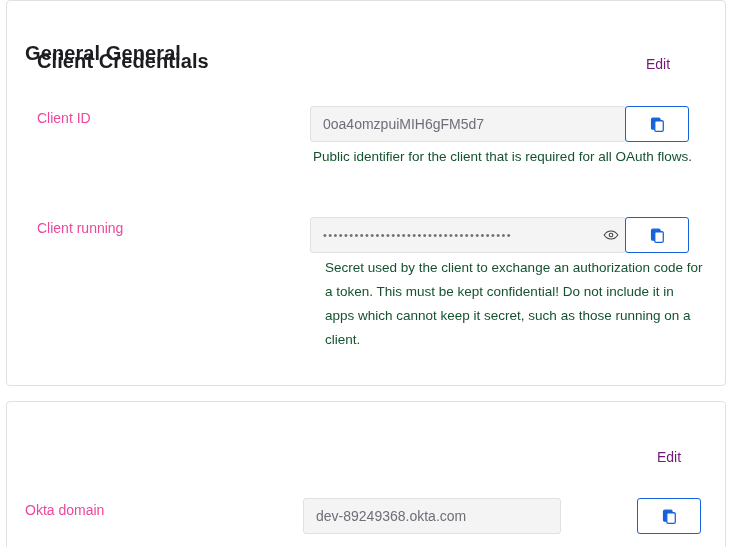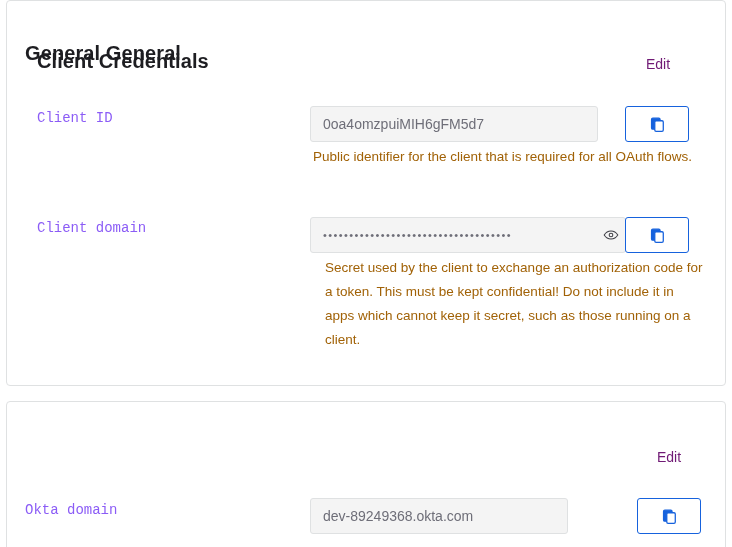--- a/index.html
+++ b/index.html
@@ -59,22 +59,21 @@
     text-decoration: none;
     padding: 3px 5px;
     border-radius: 3px;
   }
   .edit-credentials { left: 641px; top: 53px; }
   .edit-general { left: 652px; top: 446px; }
 
   .field-label {
     position: absolute;
     font-size: 14px;
-    color: #8b5cf6;
-    font-family: Liberation Mono, monospace;
+    color: #ec4899;
   }
   .label-client-id { left: 37px; top: 110px; }
   .label-client-secret { left: 37px; top: 220px; }
   .label-okta-domain { left: 25px; top: 502px; text-align: center; }
 
   .input-box {
     position: absolute;
     box-sizing: border-box;
     background: #f4f4f4;
     border: 1px solid #dfe1e2;
@@ -104,23 +103,23 @@
   .eye-btn {
     width: 28px;
     height: 34px;
     display: flex;
     align-items: center;
     justify-content: center;
     cursor: pointer;
     flex: none;
   }
 
-  .input-client-id { left: 310px; top: 106px; width: 288px; }
+  .input-client-id { left: 310px; top: 106px; width: 316px; }
   .input-client-secret { left: 310px; top: 217px; width: 316px; }
-  .input-okta-domain { left: 310px; top: 498px; width: 258px; }
+  .input-okta-domain { left: 303px; top: 498px; width: 258px; }
 
   .copy-btn {
     position: absolute;
     box-sizing: border-box;
     width: 64px;
     height: 36px;
     background: #ffffff;
     border: 1px solid #1662dd;
     border-radius: 3px;
     display: flex;
@@ -129,21 +128,21 @@
     cursor: pointer;
   }
   .copy-client-id { left: 625px; top: 106px; }
   .copy-client-secret { left: 625px; top: 217px; }
   .copy-okta-domain { left: 637px; top: 498px; }
 
   .helper-text {
     position: absolute;
     font-size: 13.5px;
     line-height: 24px;
-    color: #a16207;
+    color: #14532d;
     width: 380px;
   }
   .helper-client-id { left: 313px; top: 145px; }
   .helper-client-secret { left: 313px; top: 256px; margin-left: 12px; }
 
   svg { display: block; }
 </style>
 </head>
 <body>
 
@@ -166,21 +165,21 @@
     <span>
       <svg width="17" height="17" viewBox="0 0 20 20" fill="none" stroke="#1662dd" stroke-width="1.5">
         <rect x="3" y="2.5" width="10" height="13" rx="1.5" fill="#1662dd" stroke="#1662dd"></rect>
         <rect x="6.8" y="5.6" width="10" height="12.5" rx="1.5" fill="#ffffff" stroke="#1662dd"></rect>
       </svg>
     </span>
   </div>
 
   <div class="helper-text helper-client-id">Public identifier for the client that is required for all OAuth flows.</div>
 
-  <div class="field-label label-client-secret">Client domain</div>
+  <div class="field-label label-client-secret">Client running</div>
 
   <div class="input-box input-client-secret">
     <span class="secret-dots">••••••••••••••••••••••••••••••••••••</span>
     <span class="eye-btn">
       <svg width="16" height="16" viewBox="0 0 20 20" fill="none" stroke="#3f3f46" stroke-width="1.3">
         <path d="M1.5 10S4.6 5 10 5s8.5 5 8.5 5-3.1 5-8.5 5-8.5-5-8.5-5z"></path>
         <circle cx="10" cy="10" r="2.3"></circle>
       </svg>
     </span>
   </div>

